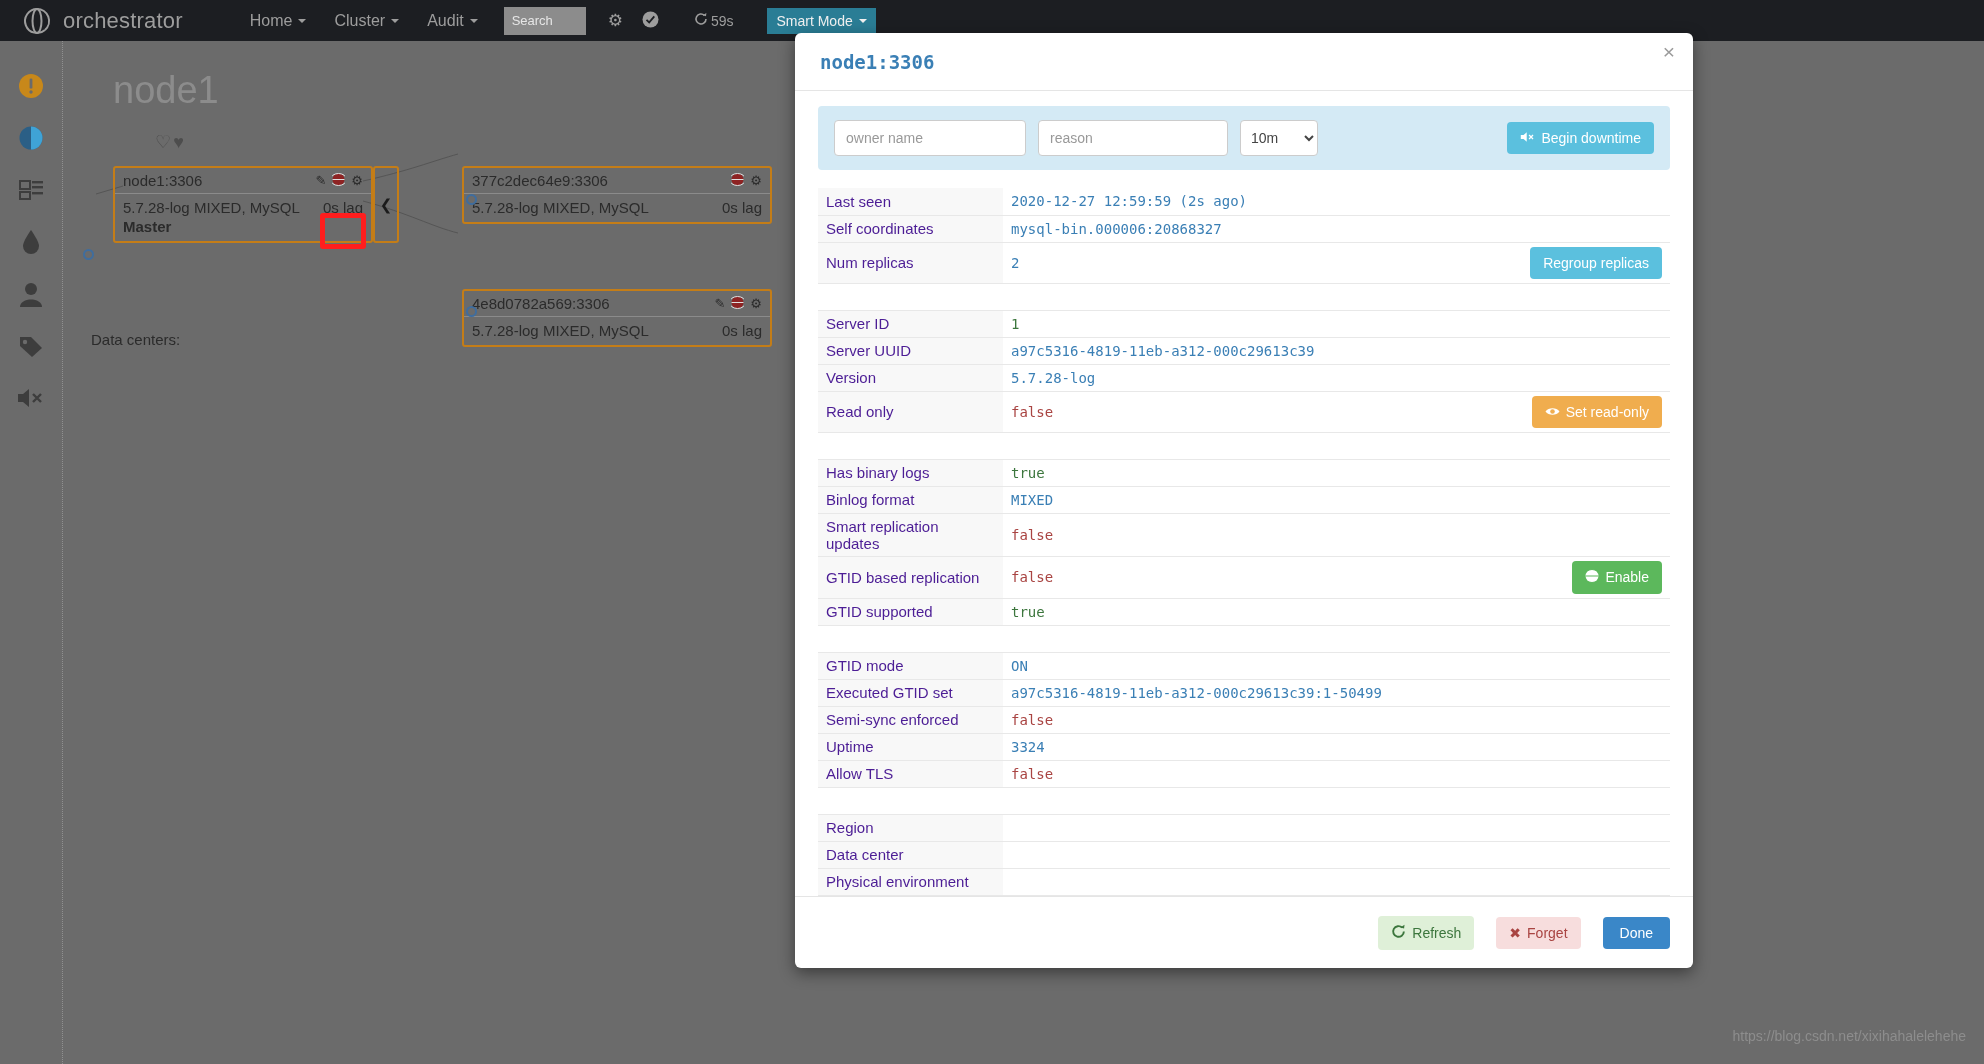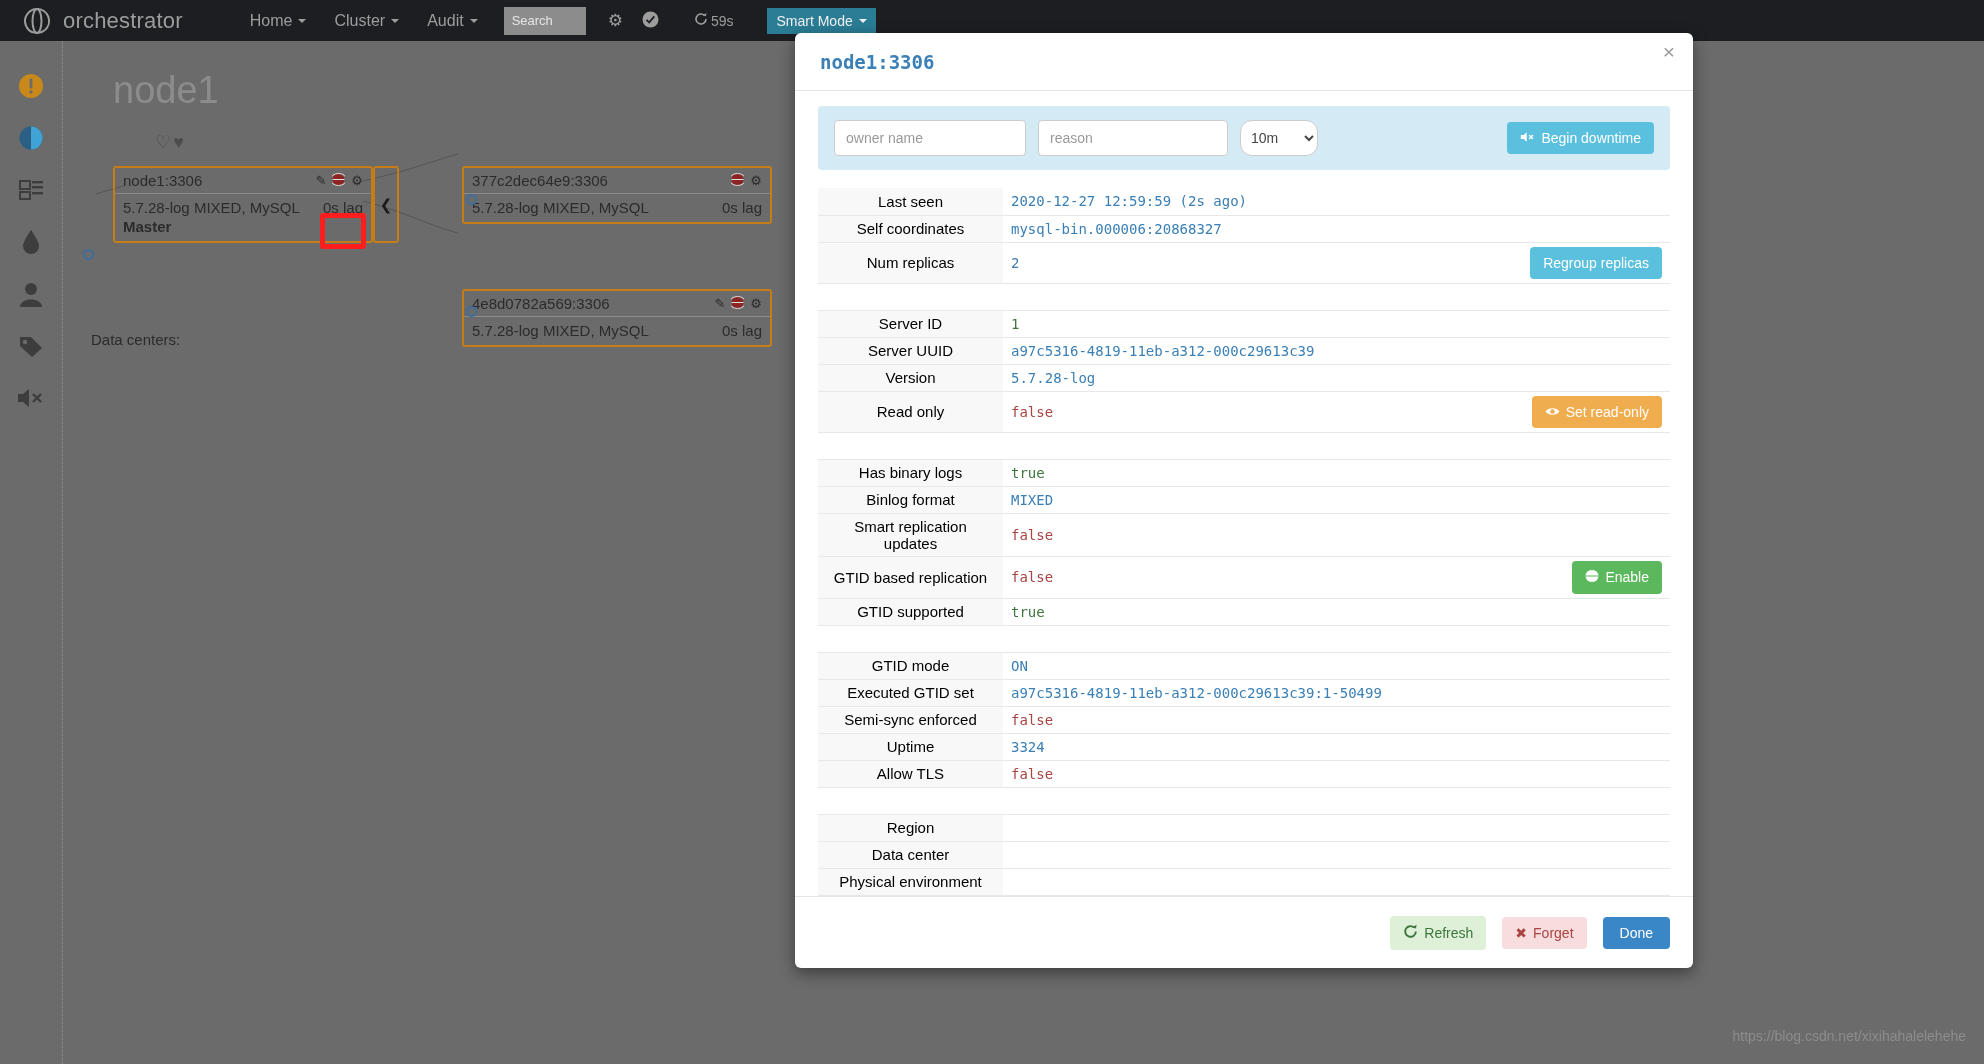--- a/index.html
+++ b/index.html
@@ -109,48 +109,48 @@
     display: flex; align-items: center; gap: 12px; margin-bottom: 18px;
   }
   .dt-input {
     height: 36px; border: 1px solid #ccc; border-radius: 4px; padding: 0 11px;
     font-size: 14px; color: #555; background: #fff; font-family: "Liberation Sans", sans-serif;
   }
   .dt-input::placeholder { color: #999; }
   .dt-owner { width: 192px; }
   .dt-reason { width: 190px; }
   .dt-select {
-    height: 36px; width: 78px; border: 1px solid #ccc; border-radius: 12px;
+    height: 36px; width: 78px; border: 1px solid #ccc; border-radius: 4px;
     background: #fff; font-size: 14px; color: #444; padding: 0 6px;
     font-family: "Liberation Sans", sans-serif;
   }
   .btn {
     border: none; border-radius: 4px; color: #fff; font-size: 14px;
     padding: 8px 13px; cursor: pointer; display:inline-flex; align-items:center; gap: 6px;
     font-family: "Liberation Sans", sans-serif; white-space: nowrap;
   }
   .btn-info { background: #5bc0de; }
   .btn-warning { background: #f0ad4e; }
   .btn-success { background: #5cb85c; }
   .btn-dt { margin-left: auto; }
 
   table.props { width: 100%; border-collapse: collapse; }
   table.props tr { border-bottom: 1px solid #e8e8e8; }
   table.props td { padding: 4px 8px; vertical-align: middle; height: 27px; }
-  td.k { width: 185px; font-size: 15px; color: #000000; background: #f8f8f8; text-align: center; }
+  td.k { width: 185px; font-size: 15px; color: #4c1d95; background: #f8f8f8; }
   td.v { font-size: 14px; font-family: "DejaVu Sans Mono", monospace; }
   td.a { width: 170px; text-align: right; padding-right: 3px; }
   .v-blue { color: #3a7fb5; }
   .v-green { color: #3c763d; }
   .v-red { color: #a94442; }
   .spacer-row td { height: 13px; background: #fff !important; border-bottom: 1px solid #e8e8e8; }
 
   .modal-footer {
     height: 72px; border-top: 1px solid #e5e5e5; display:flex; align-items:center;
-    justify-content: flex-end; gap: 16px; padding: 0 23px;
+    justify-content: flex-end; gap: 22px; padding: 0 23px;
   }
   .btn-ghost-green { background: #dff0d8; color: #3c763d; }
   .btn-ghost-red { background: #f7dddd; color: #a94442; }
   .btn-done { background: #3a87c8; padding: 8px 17px; }
 </style>
 </head>
 <body>
 
 <div id="app">
 

